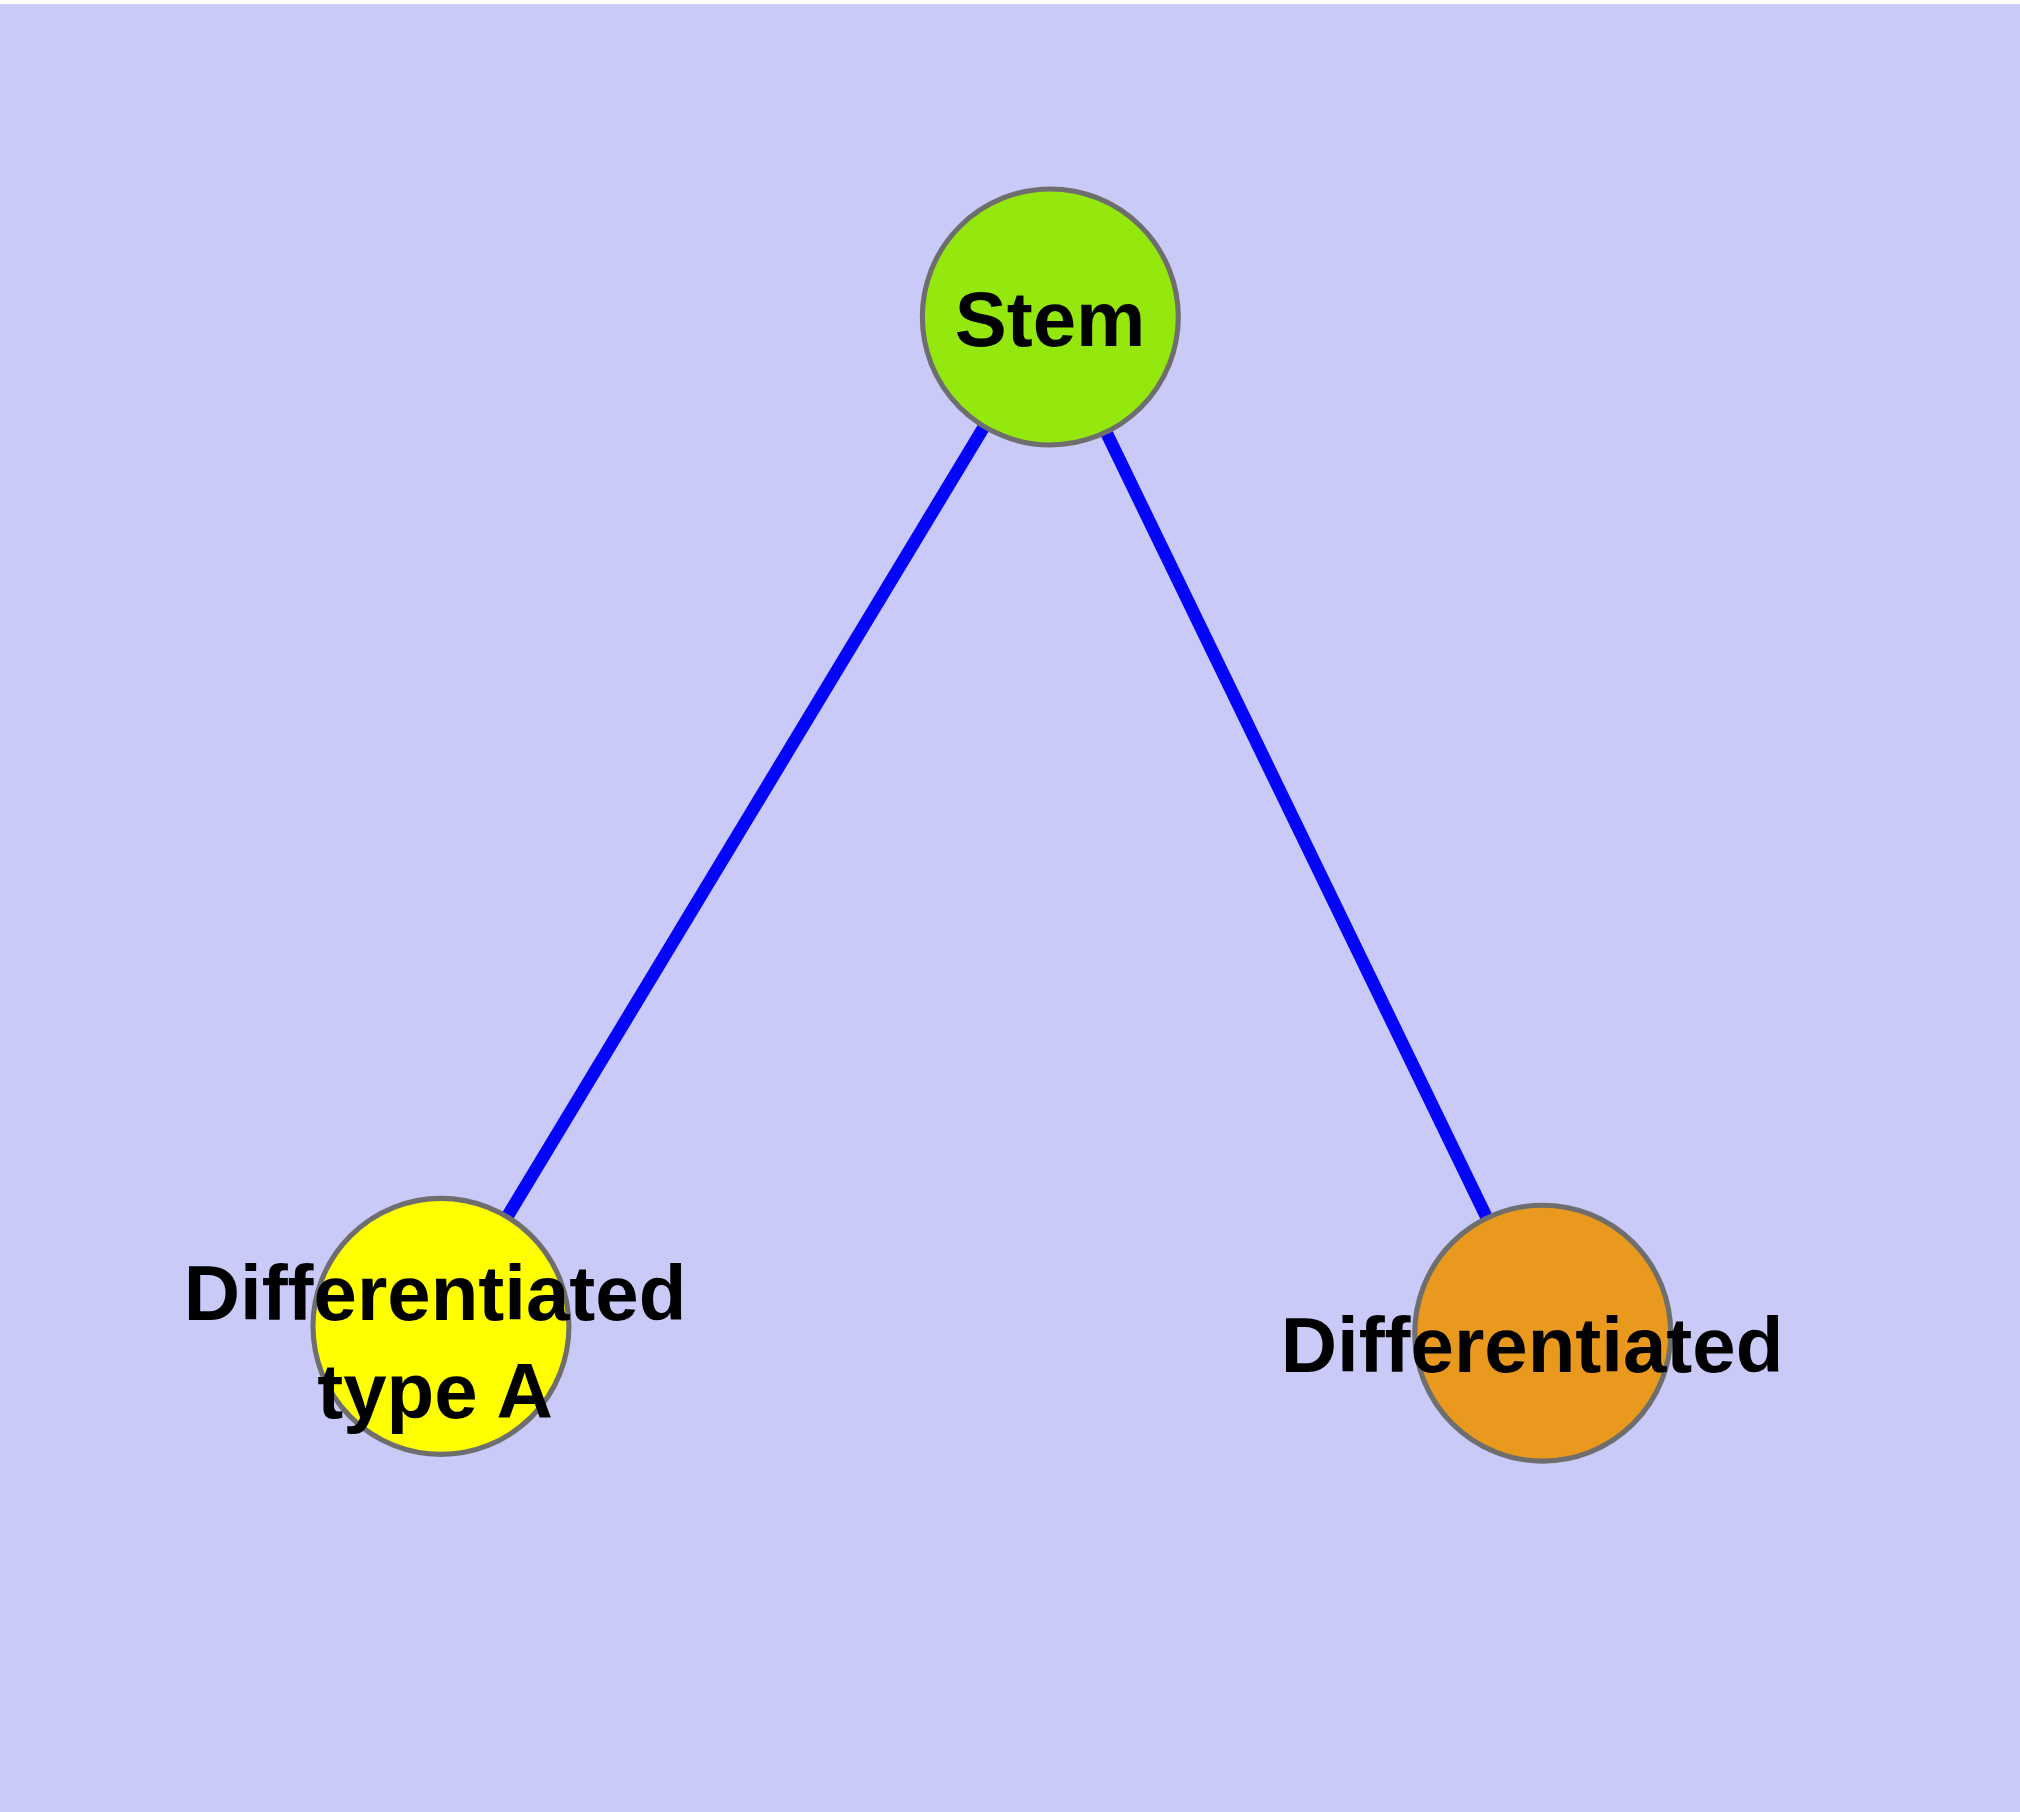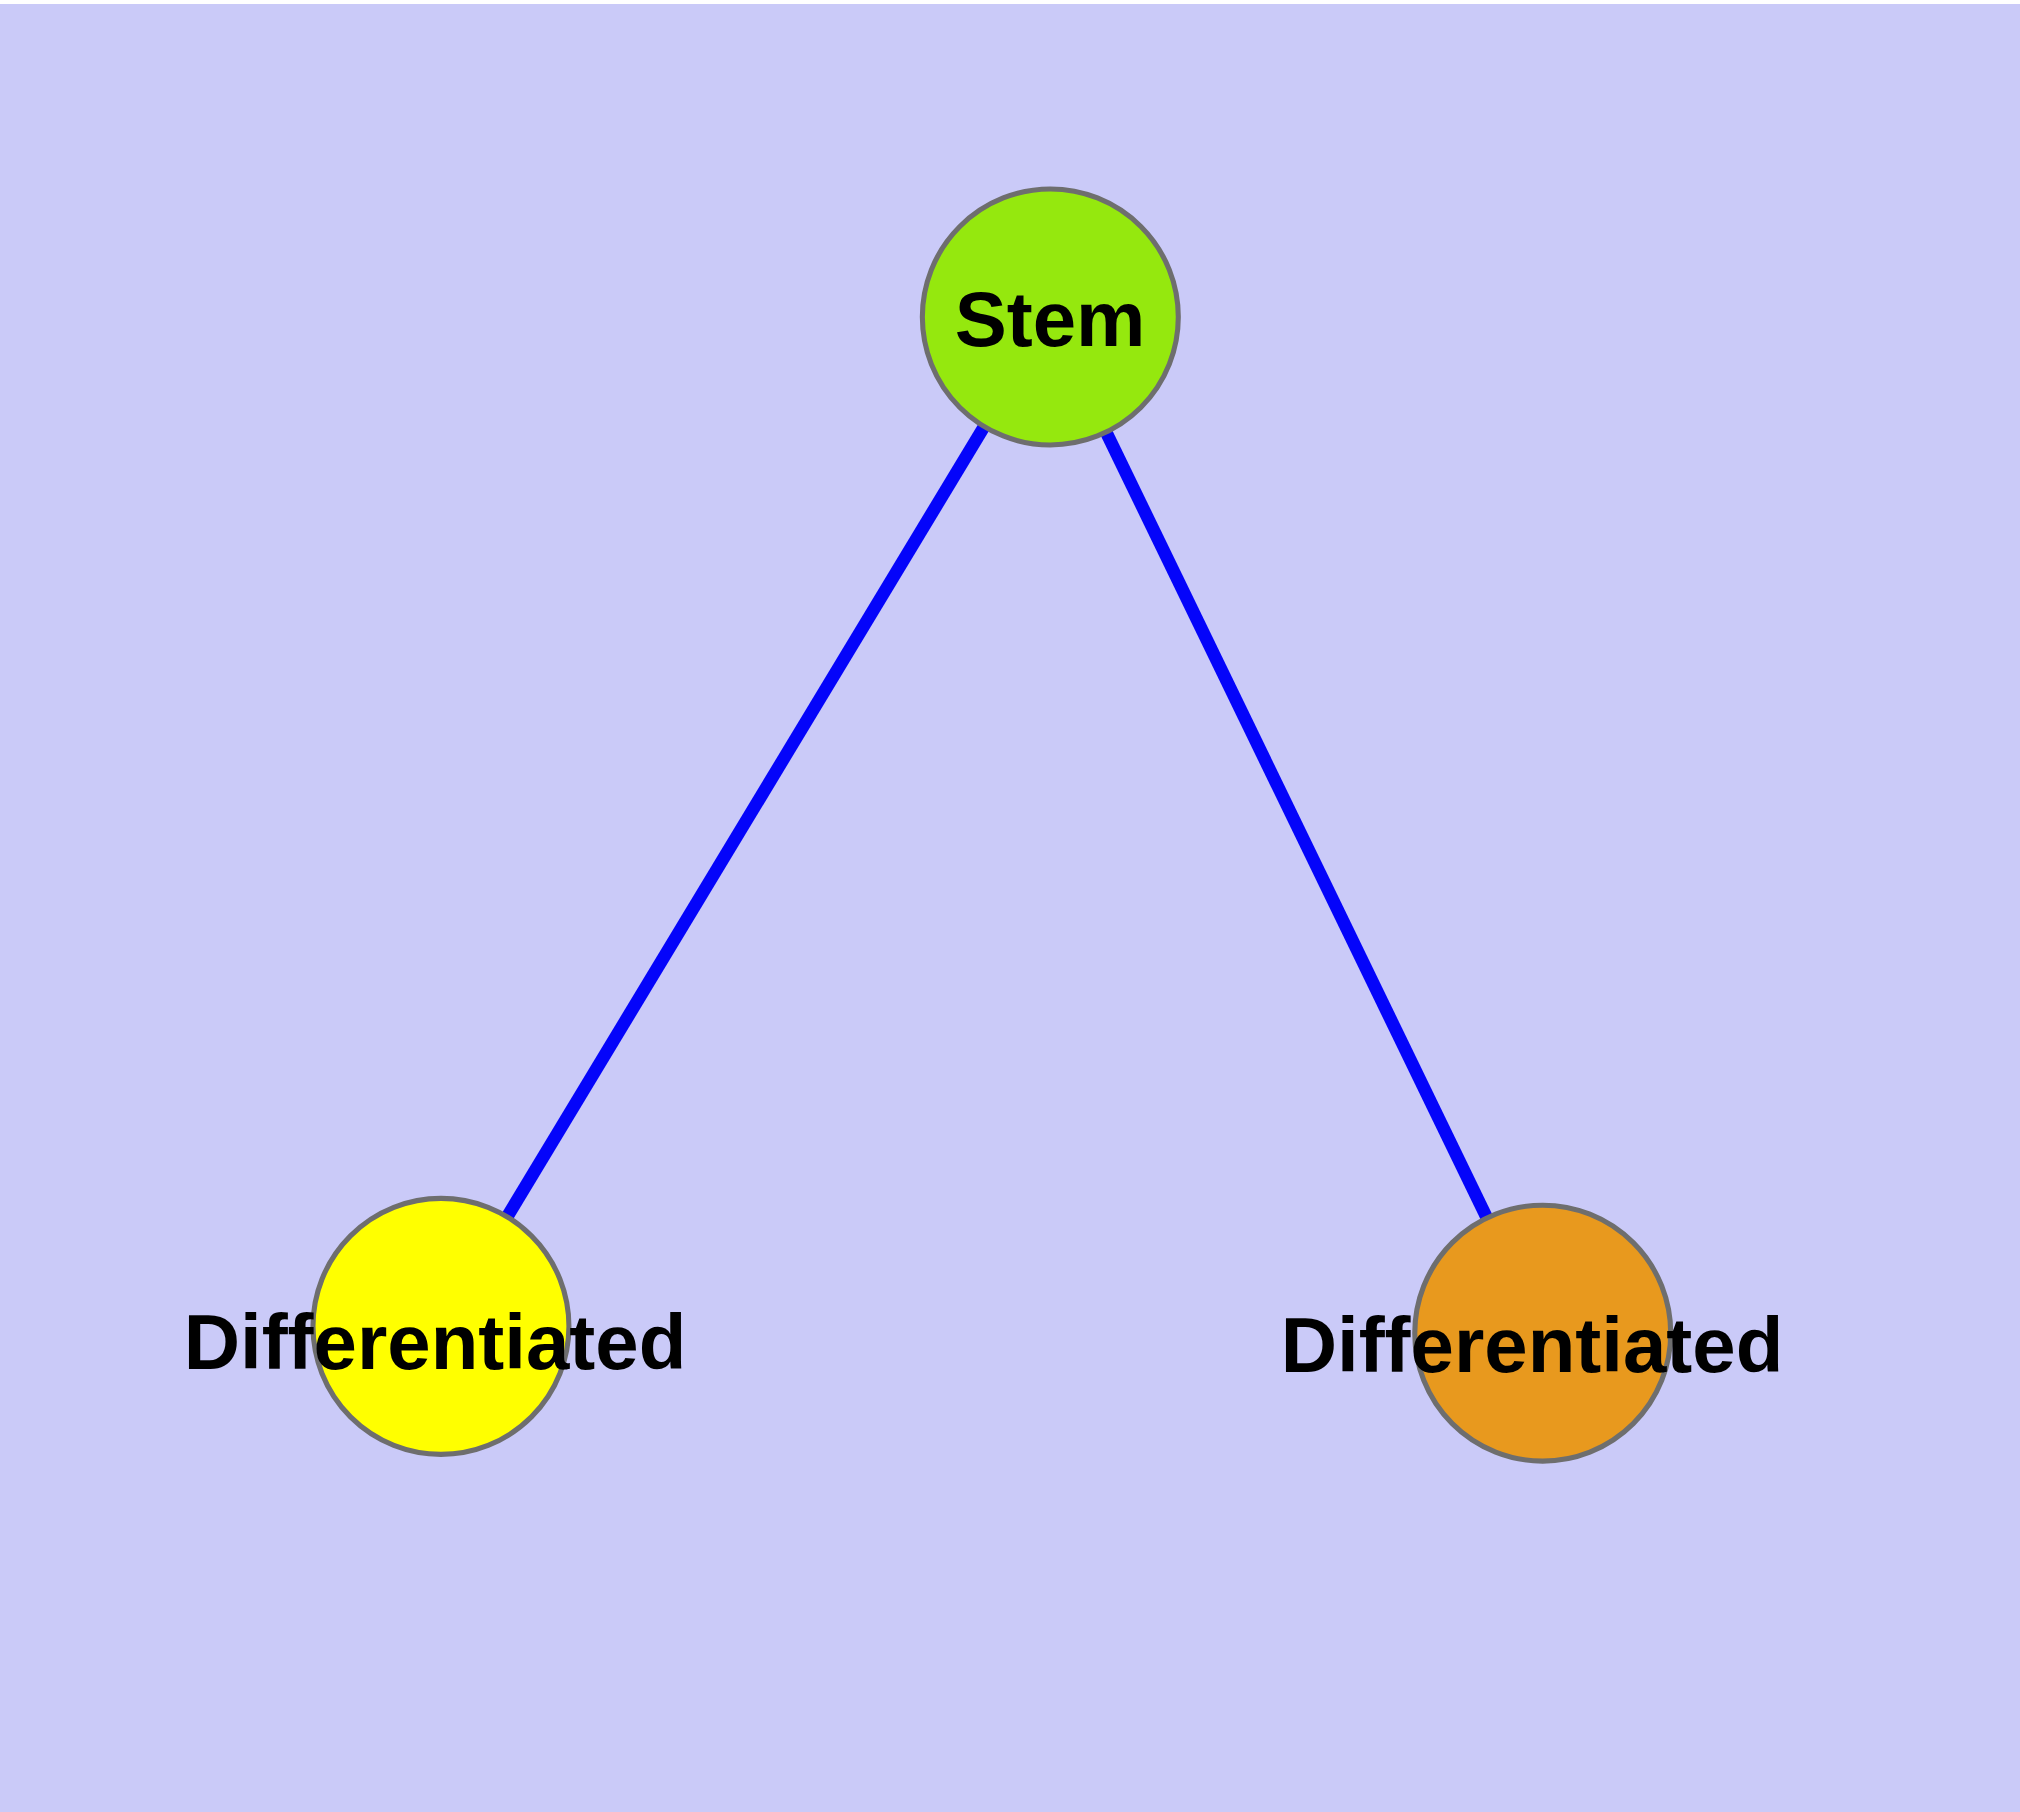--- a/index.html
+++ b/index.html
@@ -64,20 +64,21 @@
 
     <circle cx="1239" cy="374" r="151" stroke-width="6" fill="#95E80E" stroke="#6E6E6E"></circle>
     <circle cx="520" cy="1565" r="151" stroke-width="6" fill="#FFFF00" stroke="#6E6E6E"></circle>
     <circle cx="1820" cy="1573" r="151" stroke-width="6" fill="#E8991E" stroke="#6E6E6E"></circle>
   </svg>
 
   <div class="node-label label-stem">Stem</div>
 
   <div class="node-label label-type-a">
     <div>Differentiated</div>
+    <div>type A</div>
   </div>
 
   <div class="node-label label-type-b">
     <div>Differentiated</div>
   </div>
 
 </div>
 
 
 </body></html>

